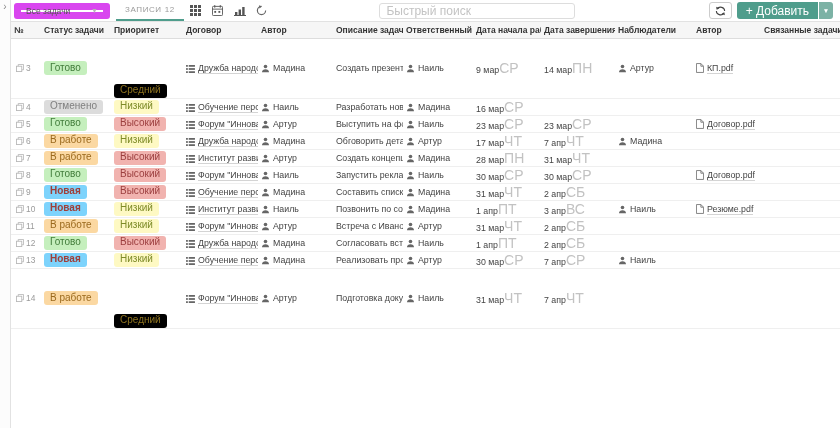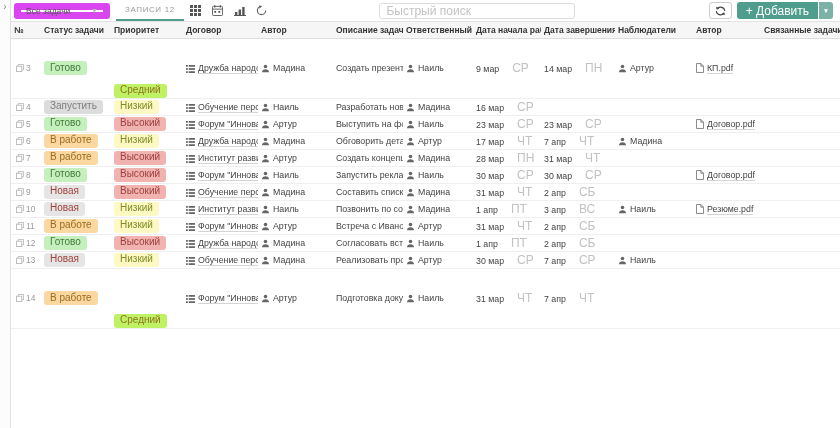--- a/index.html
+++ b/index.html
@@ -32,27 +32,27 @@
   th { background:#f6f6f6; border-bottom:1px solid #ddd; height:16px; text-align:left; font-size:8.5px; color:#333; font-weight:bold; padding:0 3px; white-space:nowrap; overflow:hidden; cursor:pointer; }
   th.last { overflow:visible; }
   th .th-inner { display:flex; align-items:center; justify-content:space-between; }
   td { height:17px; border-bottom:1px solid #efefef; padding:0 3px; font-size:8.8px; color:#444; white-space:nowrap; overflow:hidden; vertical-align:middle; }
   .num-cell { color:#9b9b9b; font-size:8.4px; }
   .num-cell svg { vertical-align:-1px; margin-left:2px; margin-right:2px; }
   .chip { display:inline-block; padding:1.5px 6px 2px; border-radius:3px; font-size:10px; line-height:1.05; }
   .chip-done        { background:#c5efbd; color:#417c3a; }
   .chip-cancelled   { background:#dcdcdc; color:#7f7f7f; }
   .chip-inprogress  { background:#fbd8a2; color:#9b6a1e; }
-  .chip-new         { background:#e5e5e5; color:#9f3f39; }
-  .chip-medium      { background:#bef264; color:#8f7420;margin-top:45px; }
+  .chip-new         { background:#7dd3fc; color:#9f3f39;font-weight:bold; }
+  .chip-medium      { background:#000000; color:#8f7420;margin-top:45px; }
   .chip-low         { background:#fef9c3; color:#7e8b28; }
   .chip-high        { background:#f1b3af; color:#9c3f3f; }
   .cellwrap svg, .person-cell svg { vertical-align:-2px; margin-right:3px; }
   .link { border-bottom:1px solid #d4d4d4; cursor:pointer; }
-  .dow { color:#c2c2c2; margin-left:13px; font-size:12px; }
+  .dow { color:#c2c2c2; margin-left:0; font-size:14px; }
 </style>
 </head>
 <body>
 
 <div class="app">
   <div class="left-rail">
     <span class="collapse">›</span>
   </div>
   <div class="main">
 
@@ -230,21 +230,21 @@
     </td>
     <td><span></span></td>
   </tr>
           <tr>
     <td class="num-cell">
       <span><svg width="8" height="8" viewBox="0 0 9 9">
                   <rect x="0.5" y="2.5" width="6" height="6" fill="#fff" stroke="#b9b9b9"></rect>
                   <path d="M2.5 2.5 V0.5 H8.5 V6.5 H6.5" fill="none" stroke="#b9b9b9"></path>
                 </svg></span><span>4</span>
     </td>
-    <td><span class="chip chip-cancelled">Запустить</span></td>
+    <td><span class="chip chip-cancelled">Отменено</span></td>
     <td><span class="chip chip-low">Низкий</span></td>
     <td>
       <span class="cellwrap">
         <span><svg width="9" height="8" viewBox="0 0 10 9">
                     <g fill="#666">
                       <rect x="0" y="0" width="2" height="2"></rect>
                       <rect x="3" y="0" width="7" height="2"></rect>
                       <rect x="0" y="3.5" width="2" height="2"></rect>
                       <rect x="3" y="3.5" width="7" height="2"></rect>
                       <rect x="0" y="7" width="2" height="2"></rect>

